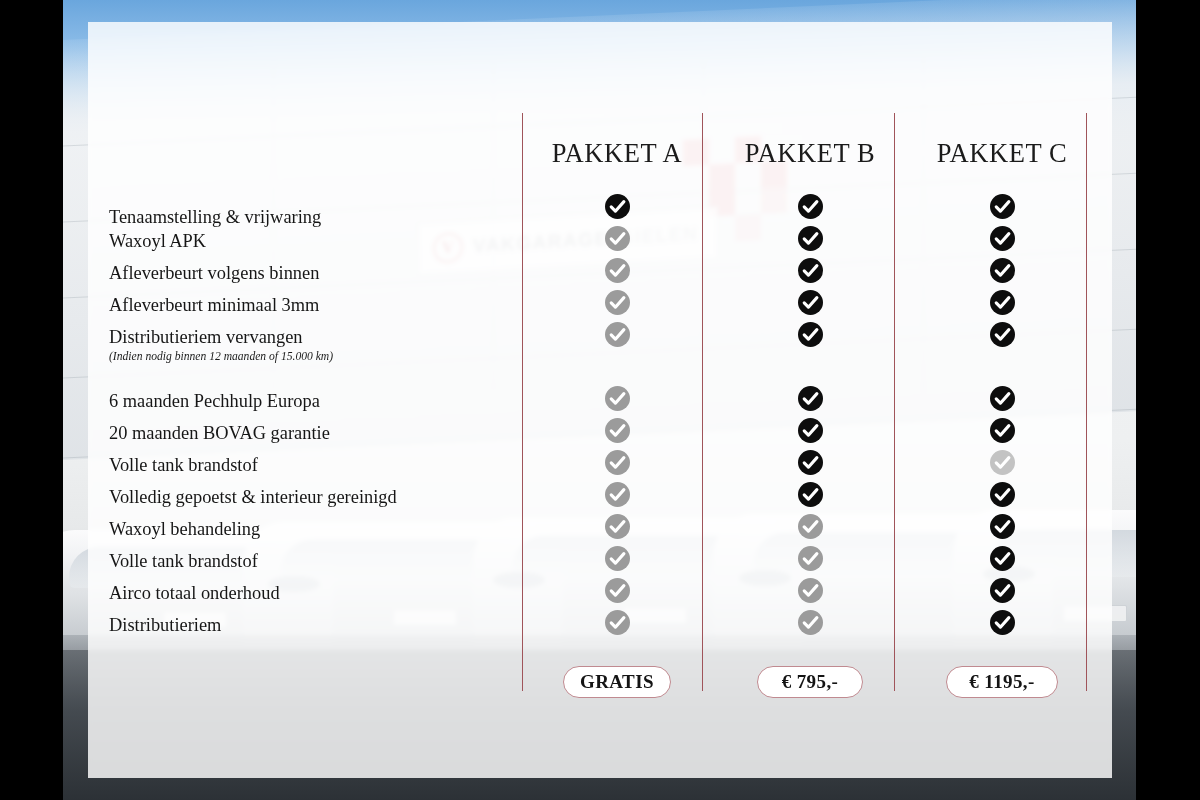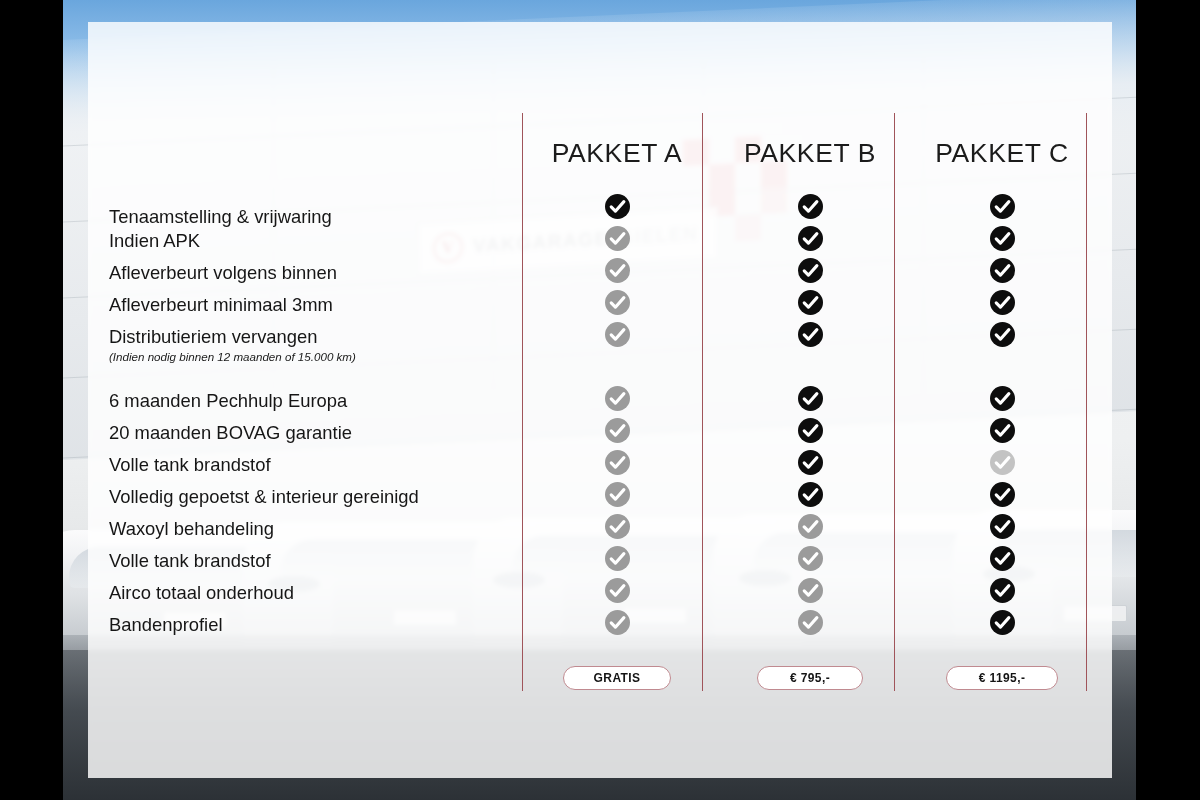--- a/index.html
+++ b/index.html
@@ -94,20 +94,21 @@
     position: absolute; left: 0; bottom: 0; width: 100%; height: 165px;
     background: linear-gradient(180deg, rgba(150,156,162,.55), rgba(70,76,82,.9) 45%, rgba(44,49,54,1));
   }
 
   
   #card {
     position: absolute;
     left: 88px; top: 22px; width: 1024px; height: 756px;
     background: rgba(255,255,255,.82);
     backdrop-filter: blur(2px);
+    font-family: Liberation Serif, serif;
   }
 
   
   #table {
     position: absolute; inset: 0;
   }
 
   .vdiv {
     position: absolute;
     width: 1.4px;
@@ -149,26 +150,26 @@
     position: absolute;
     width: 25px; height: 25px; border-radius: 50%;
     display: block;
   }
   .check svg { display: block; width: 25px; height: 25px; }
 
   
   .pill {
     position: absolute;
     top: 644px;
-    height: 24px;
+    height: 32px;
     border: 1.3px solid #c08a90;
     border-radius: 17px;
     background: #fff;
     display: flex; align-items: center; justify-content: center;
-    font-size: 12px; font-weight: bold; color: #141414;
+    font-size: 19px; font-weight: bold; color: #141414;
     letter-spacing: .4px;
     white-space: nowrap;
   }
 </style>
 </head>
 <body>
 
 <div id="stage">
 
   <div id="photo">
@@ -223,32 +224,32 @@
           <div class="vdiv" style="left: 806px;"></div>
           <div class="vdiv" style="left: 998px;"></div>
         </div>
       <div id="headers">
           <div class="colhead" style="left: 431px;">PAKKET A</div>
           <div class="colhead" style="left: 624px;">PAKKET B</div>
           <div class="colhead" style="left: 816px;">PAKKET C</div>
         </div>
       <div id="labels">
           <div class="feat" style="top: 186px;">Tenaamstelling &amp; vrijwaring</div>
-          <div class="feat" style="top: 210px;">Indien APK</div>
+          <div class="feat" style="top: 210px;">Waxoyl APK</div>
           <div class="feat" style="top: 242px;">Afleverbeurt volgens binnen</div>
           <div class="feat" style="top: 274px;">Afleverbeurt minimaal 3mm</div>
           <div class="feat" style="top: 306px;">Distributieriem vervangen</div>
           <div class="feat" style="top: 370px;">6 maanden Pechhulp Europa</div>
           <div class="feat" style="top: 402px;">20 maanden BOVAG garantie</div>
           <div class="feat" style="top: 434px;">Volle tank brandstof</div>
           <div class="feat" style="top: 466px;">Volledig gepoetst &amp; interieur gereinigd</div>
           <div class="feat" style="top: 498px;">Waxoyl behandeling</div>
           <div class="feat" style="top: 530px;">Volle tank brandstof</div>
           <div class="feat" style="top: 562px;">Airco totaal onderhoud</div>
-          <div class="feat" style="top: 594px;">Bandenprofiel</div>
+          <div class="feat" style="top: 594px;">Distributieriem</div>
           <div class="note" style="top: 328px;">(Indien nodig binnen 12 maanden of 15.000 km)</div>
         </div>
       <div id="checks">
           <span class="check" style="left: 516.5px; top: 172px;">
             <svg viewBox="0 0 25 25" xmlns="http://www.w3.org/2000/svg">
               <circle cx="12.5" cy="12.5" r="12.5" fill="#0d0d0d"></circle>
               <path d="M6.2 12.9 L10.4 17.2 L18.9 7.6" stroke="#ffffff" stroke-width="3.1" fill="none" stroke-linecap="round" stroke-linejoin="round"></path>
             </svg>
           </span>
           <span class="check" style="left: 709.5px; top: 172px;">

